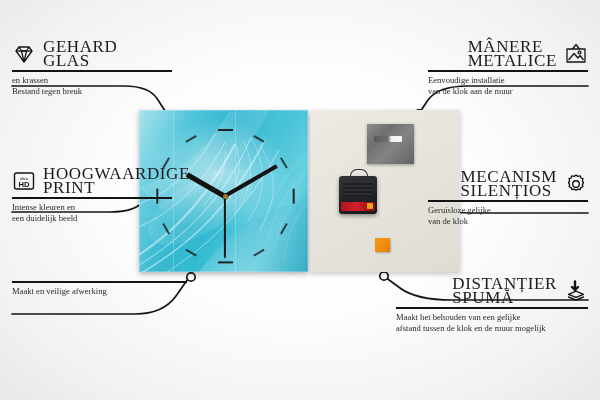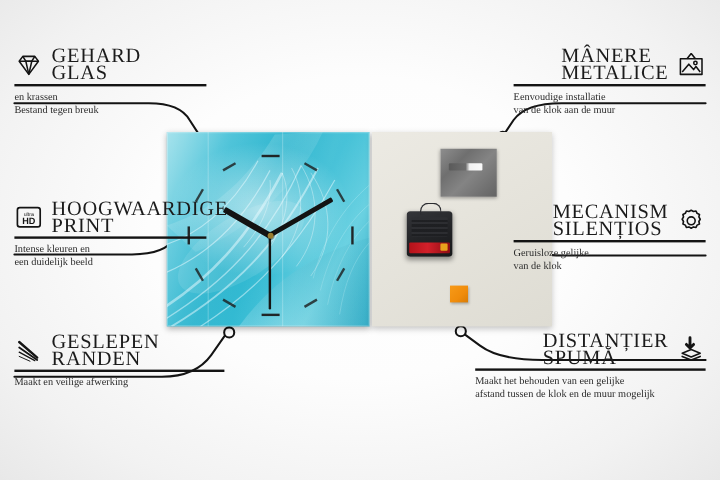--- a/index.html
+++ b/index.html
@@ -237,34 +237,20 @@
         <div class="ttl">HOOGWAARDIGE</div>
         <div class="ttl">PRINT</div>
       </div>
     </div>
     <div class="rule"></div>
     <div class="desc">Intense kleuren en</div>
     <div class="desc">een duidelijk beeld</div>
   </div>
 
   <div class="feat left" id="f2" style="left:12px;top:278px;width:175px;">
-    <div class="hdrow">
-      <svg class="ico" viewBox="0 0 24 24">
-        <g stroke="#141414" stroke-linecap="round" fill="none">
-          <path d="M4,5 L19,18" stroke-width="2"></path>
-          <path d="M4,9.5 L19,20" stroke-width="1.5"></path>
-          <path d="M4,13.5 L17,20.5" stroke-width="1.1"></path>
-          <path d="M4,17 L13,21" stroke-width=".8"></path>
-        </g>
-      </svg>
-      <div>
-        <div class="ttl">GESLEPEN</div>
-        <div class="ttl">RANDEN</div>
-      </div>
-    </div>
     <div class="rule"></div>
     <div class="desc">Maakt en veilige afwerking</div>
   </div>
 
   <div class="feat right" id="f3" style="left:428px;top:40px;width:160px;">
     <div class="hdrow">
       <svg class="ico" viewBox="0 0 24 24">
         <g fill="none" stroke="#141414" stroke-width="1.3" stroke-linejoin="round">
           <rect x="3" y="7" width="18" height="13"></rect>
           <path d="M12,2.5 L8.5,7 M12,2.5 L15.5,7"></path>

